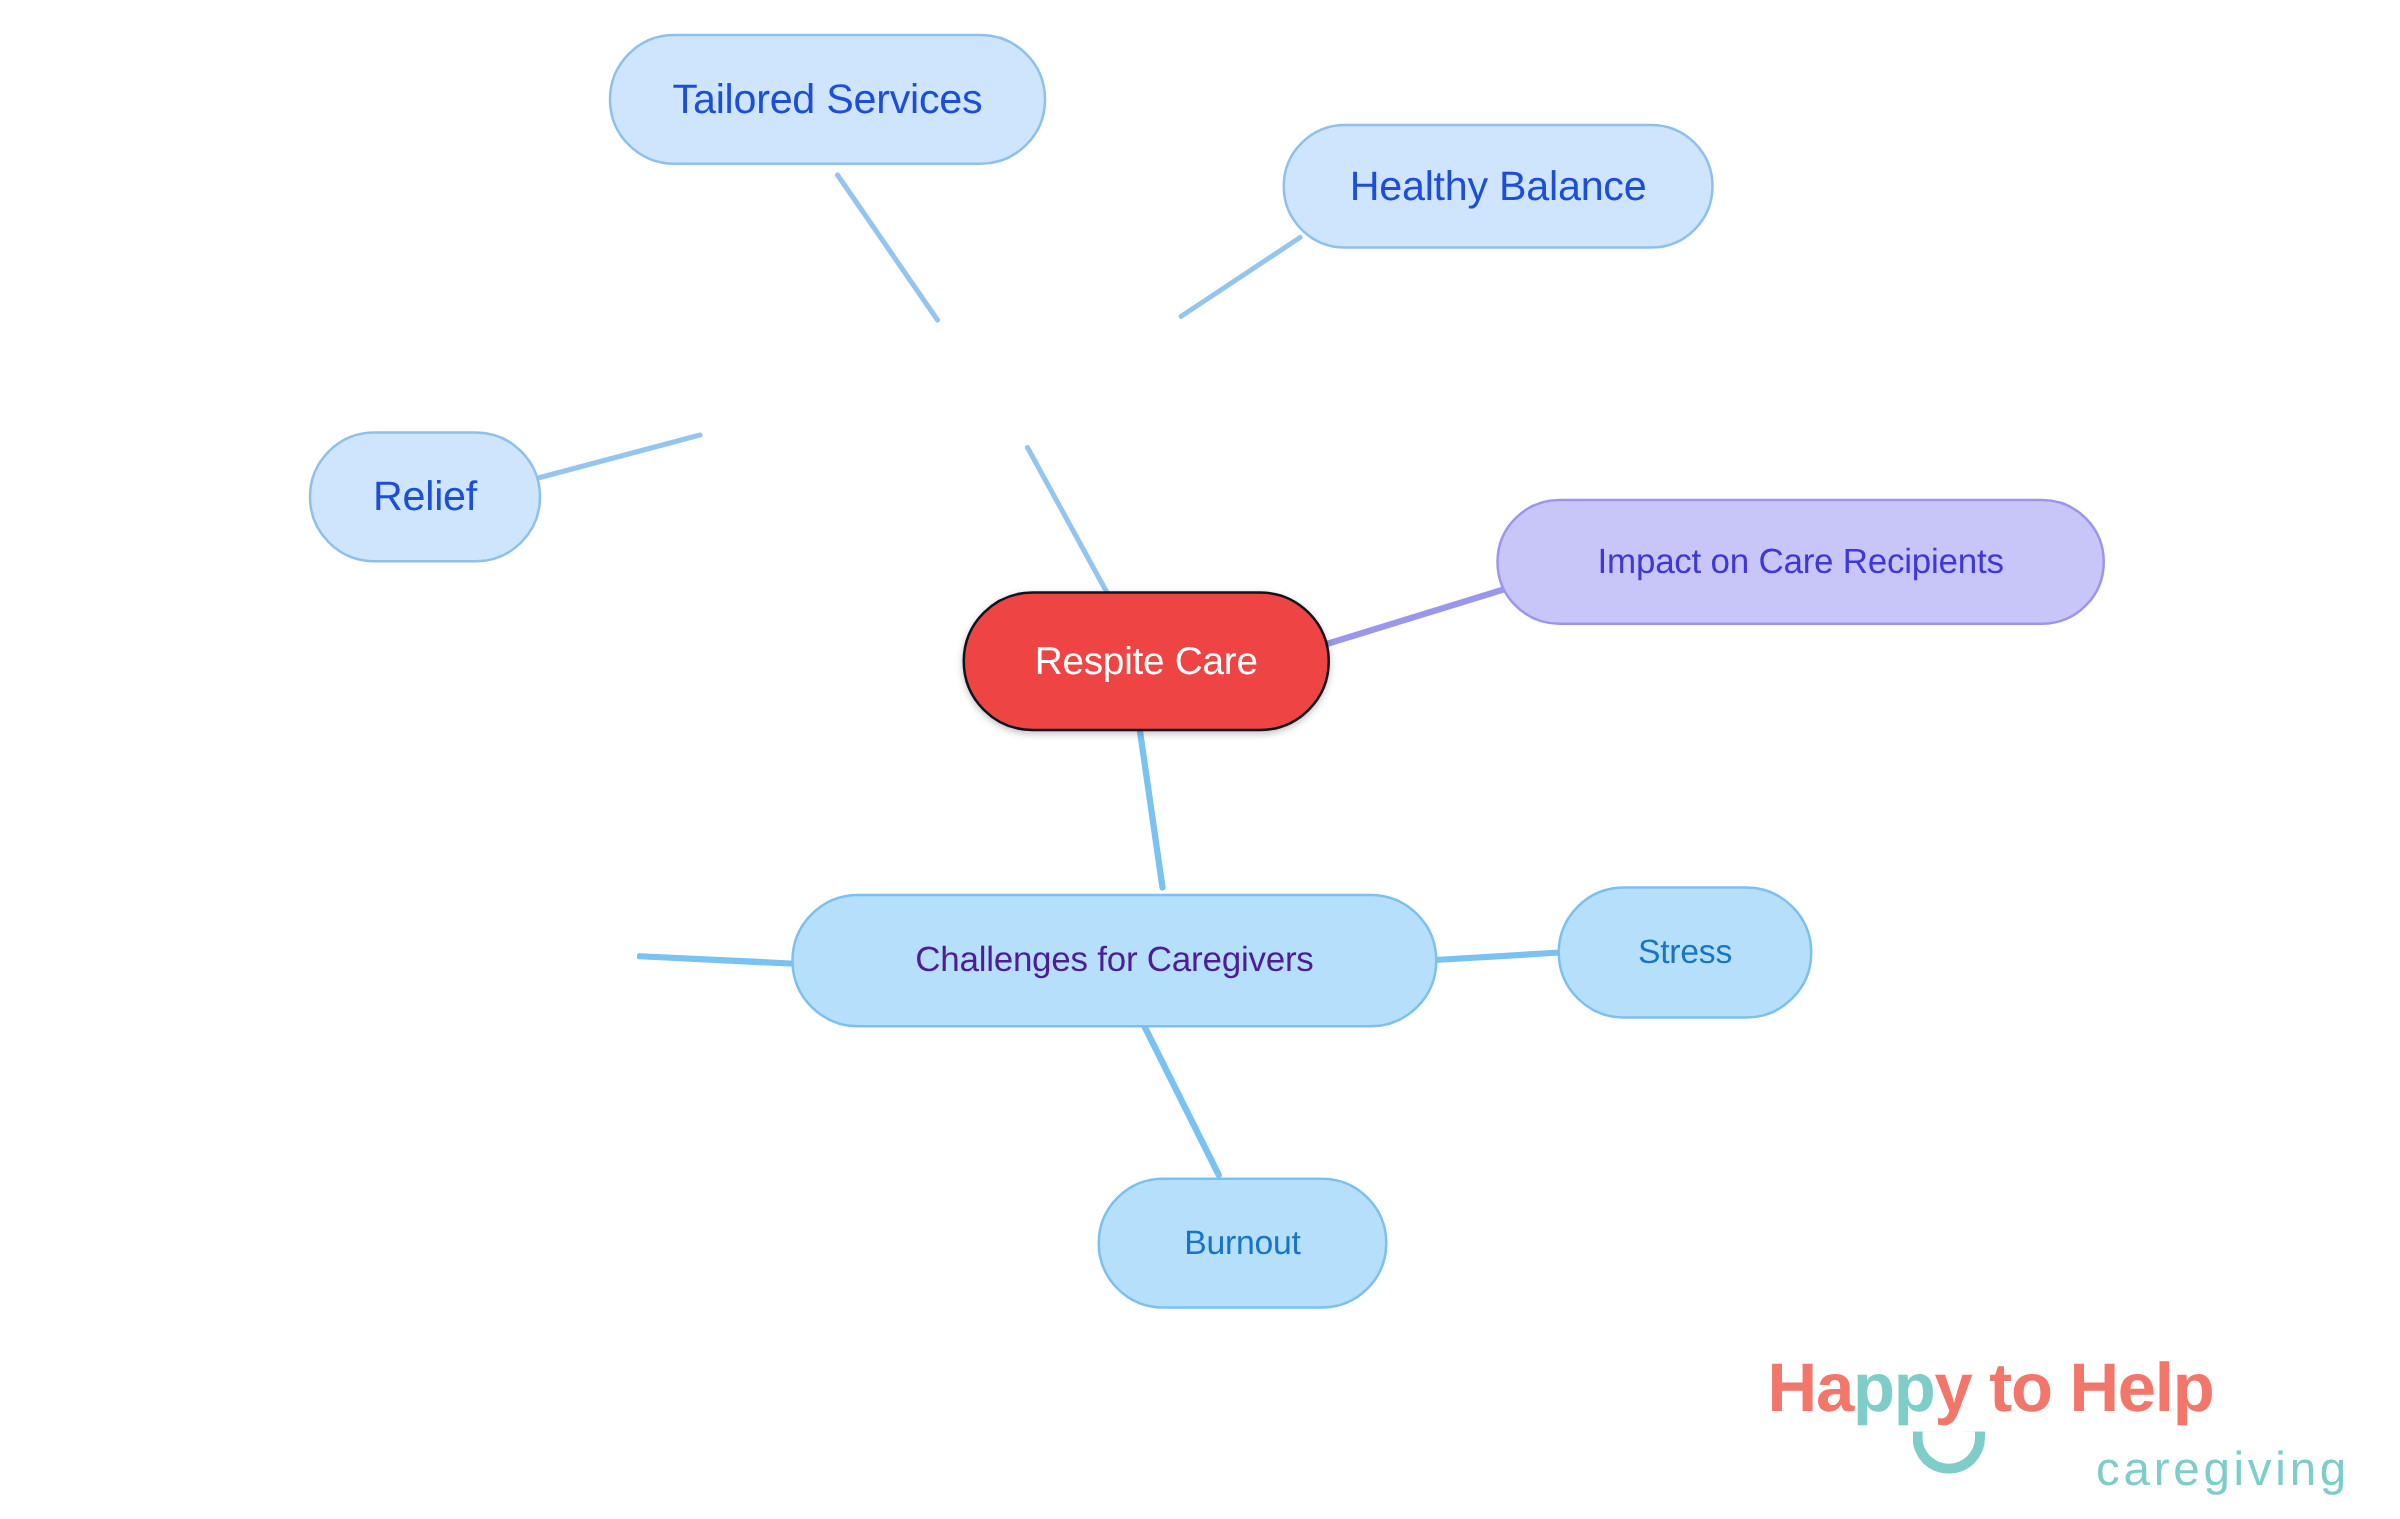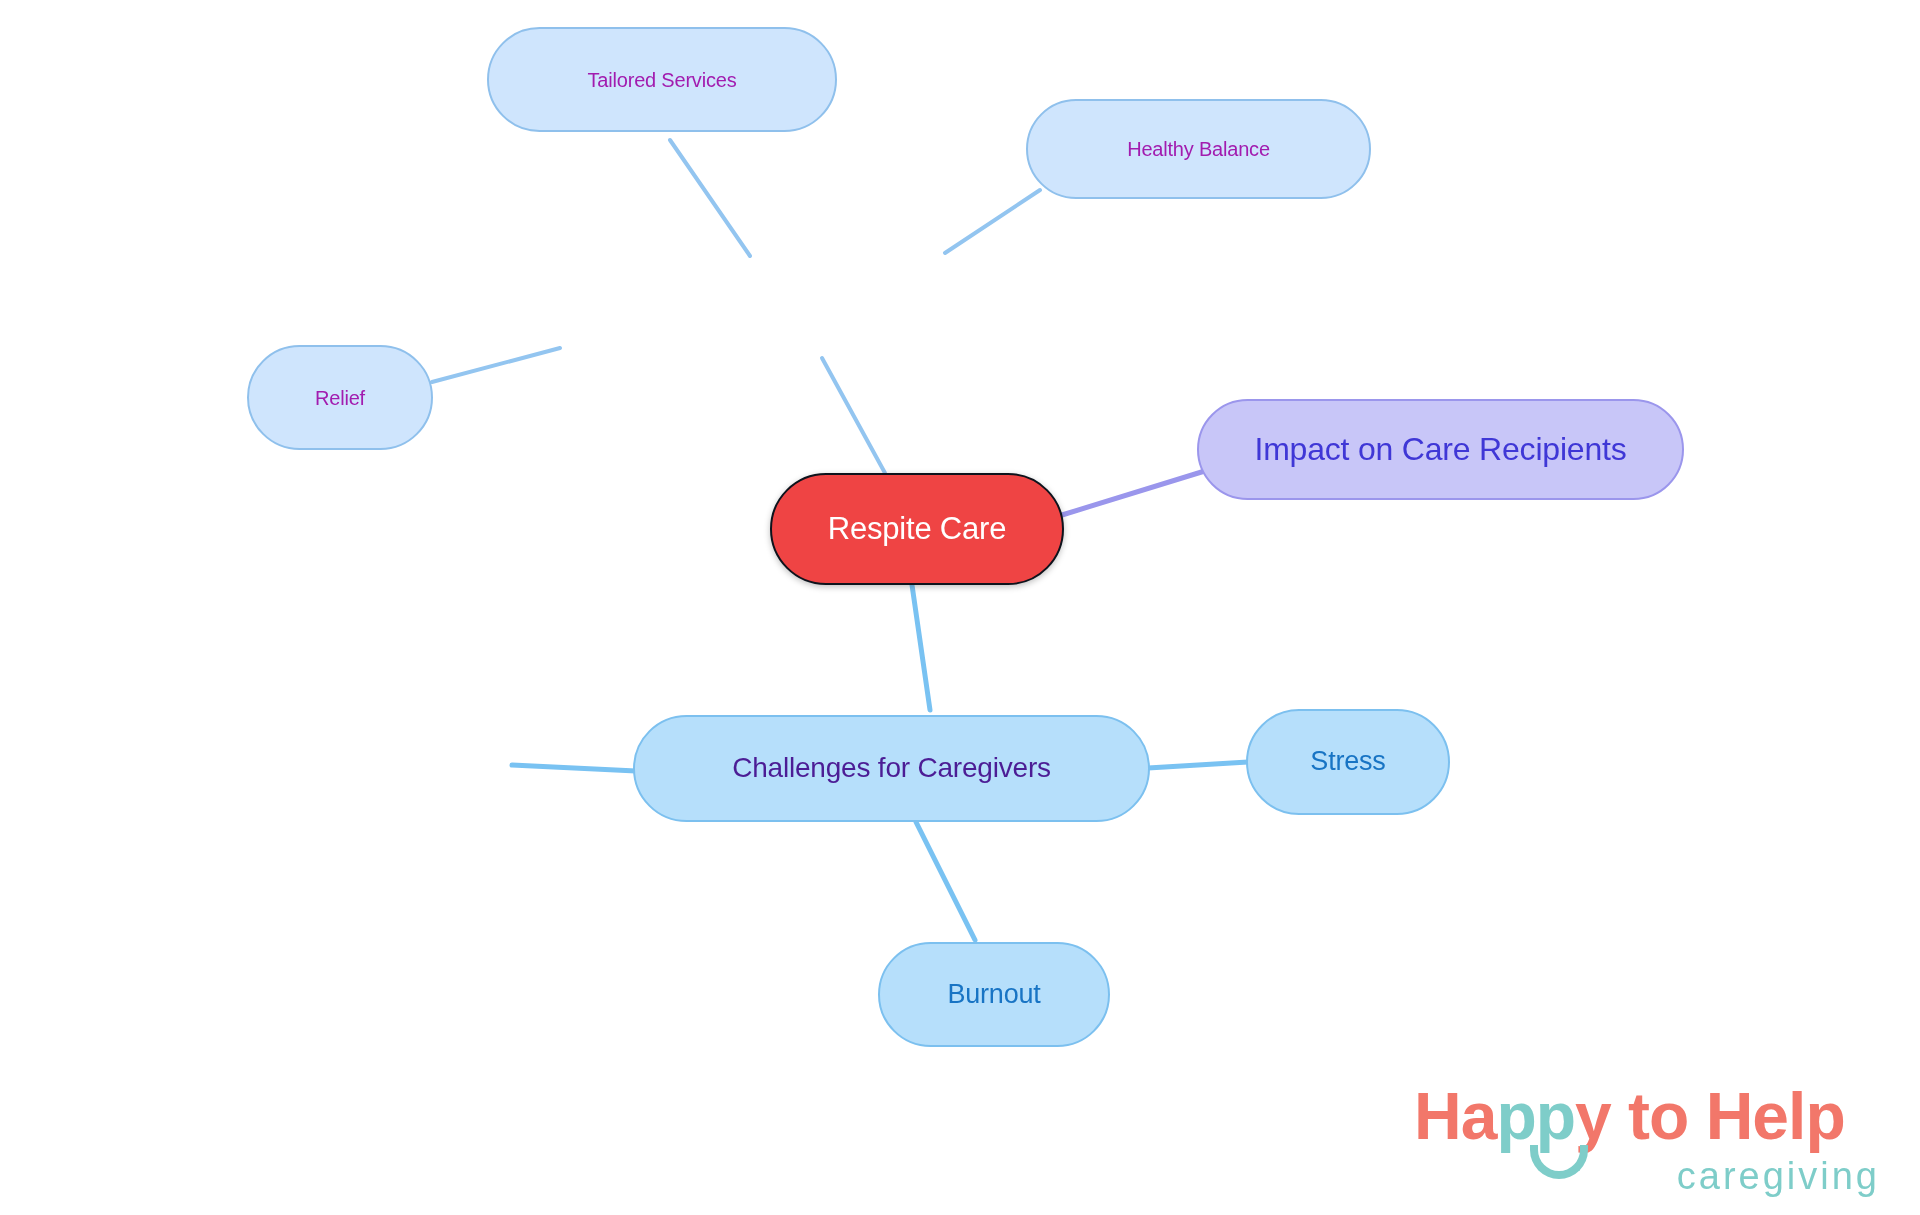--- a/index.html
+++ b/index.html
@@ -65,50 +65,50 @@
   .node.blue-branch-2 {
     background: #b6dffb;
     border-color: #7cc0ef;
     color: #4c1d95;
     font-size: 28px;
   }
   
   .node.blue-leaf {
     background: #cfe5fd;
     border-color: #8fc0ec;
-    color: #a21caf;
-    font-size: 20px;
+    color: #1d4ed8;
+    font-size: 33px;
   }
   .node.blue-leaf-2 {
     background: #b6dffb;
     border-color: #7cc0ef;
     color: #1874c4;
     font-size: 27px;
   }
   
   .node.purple-branch {
     background: #c8c6f8;
     border-color: #9b96ec;
     color: #3f37d6;
-    font-size: 32px;
+    font-size: 28px;
   }
 
   
   #logo {
     position: absolute;
     right: 36px;
     bottom: 14px;
     width: 470px;
     height: 118px;
   }
   .logo-wordmark {
     position: absolute;
     left: 0;
     top: 0;
-    font-size: 66px;
+    font-size: 55px;
     font-weight: bold;
     letter-spacing: -1px;
     color: #f2776a;
     line-height: 1;
     white-space: nowrap;
     text-align: right;
   }
   .logo-pp {
     color: #7ecdc9;
   }

